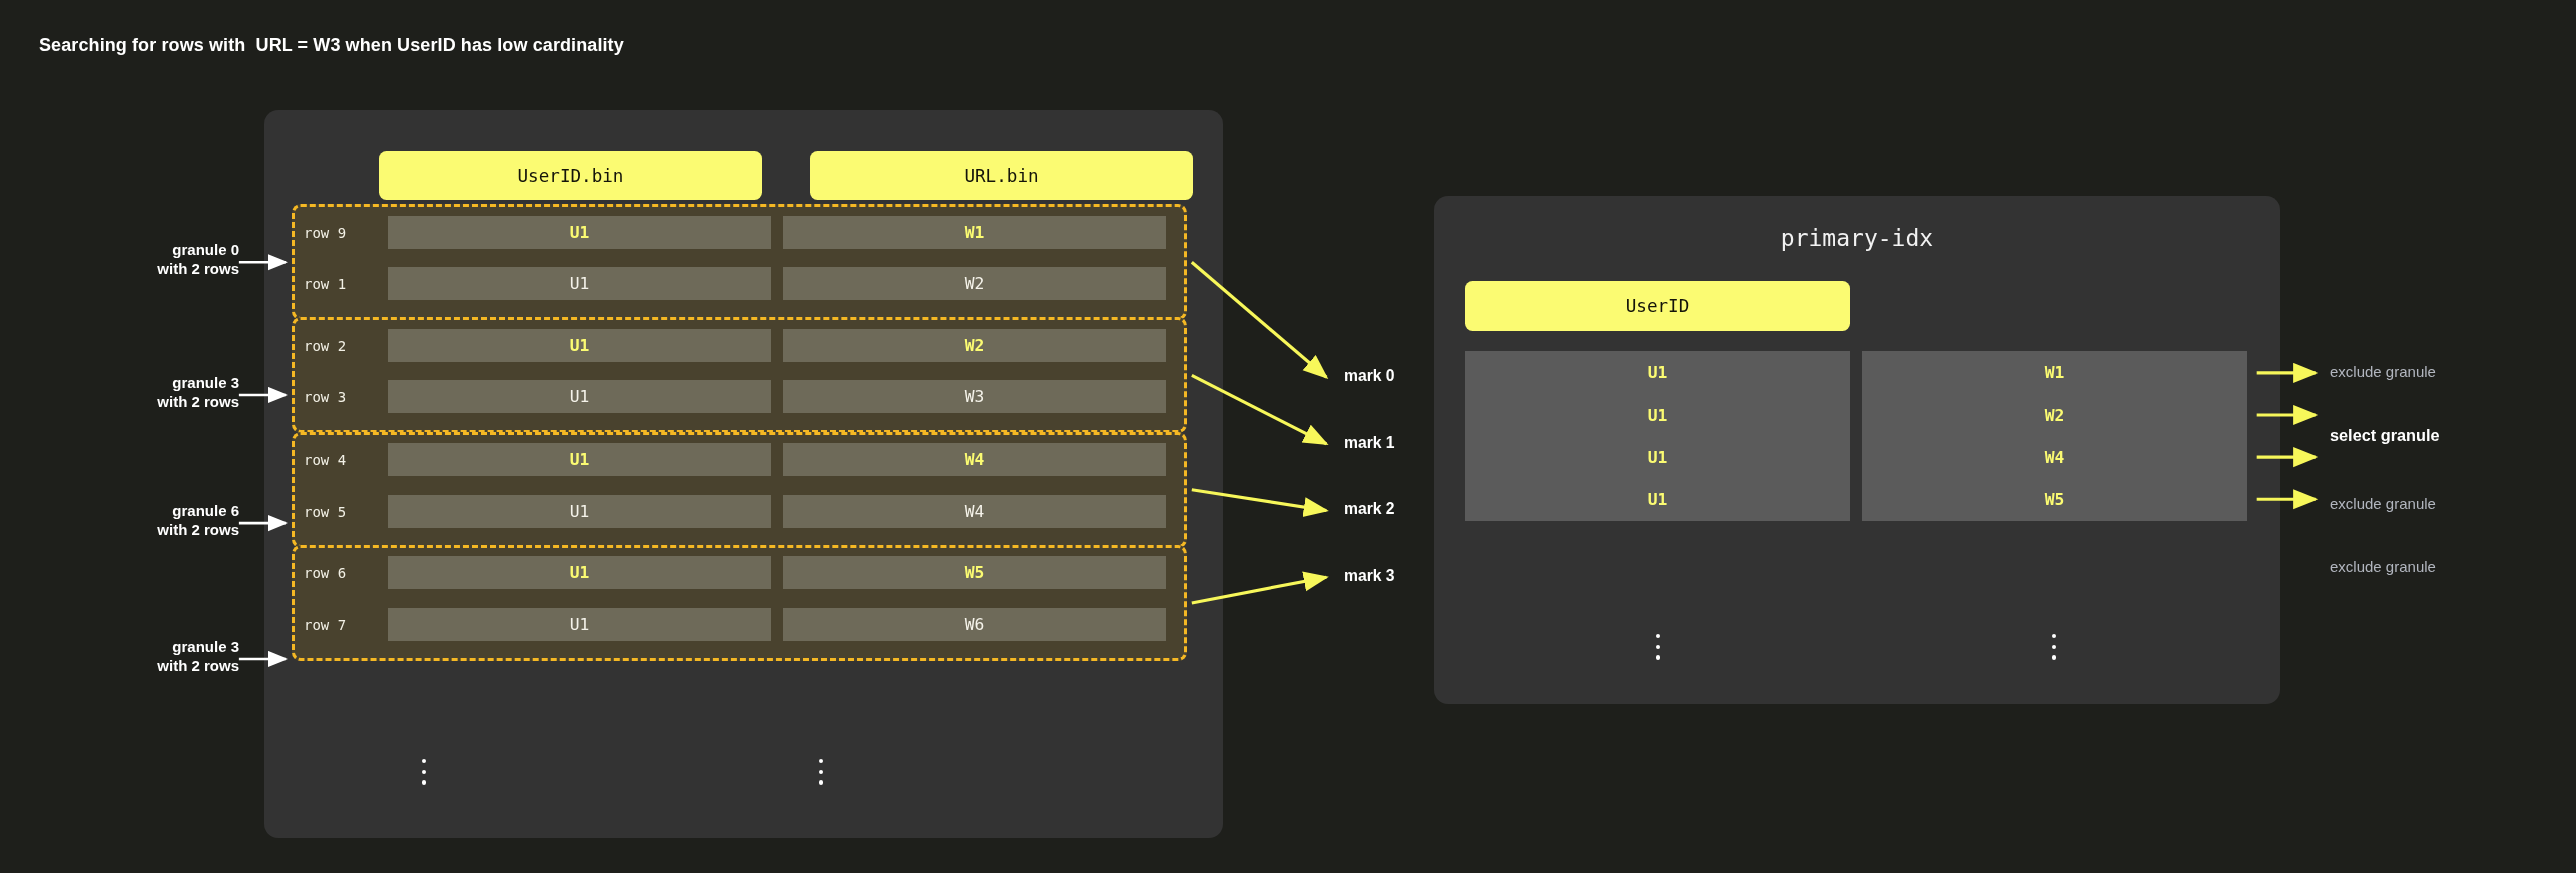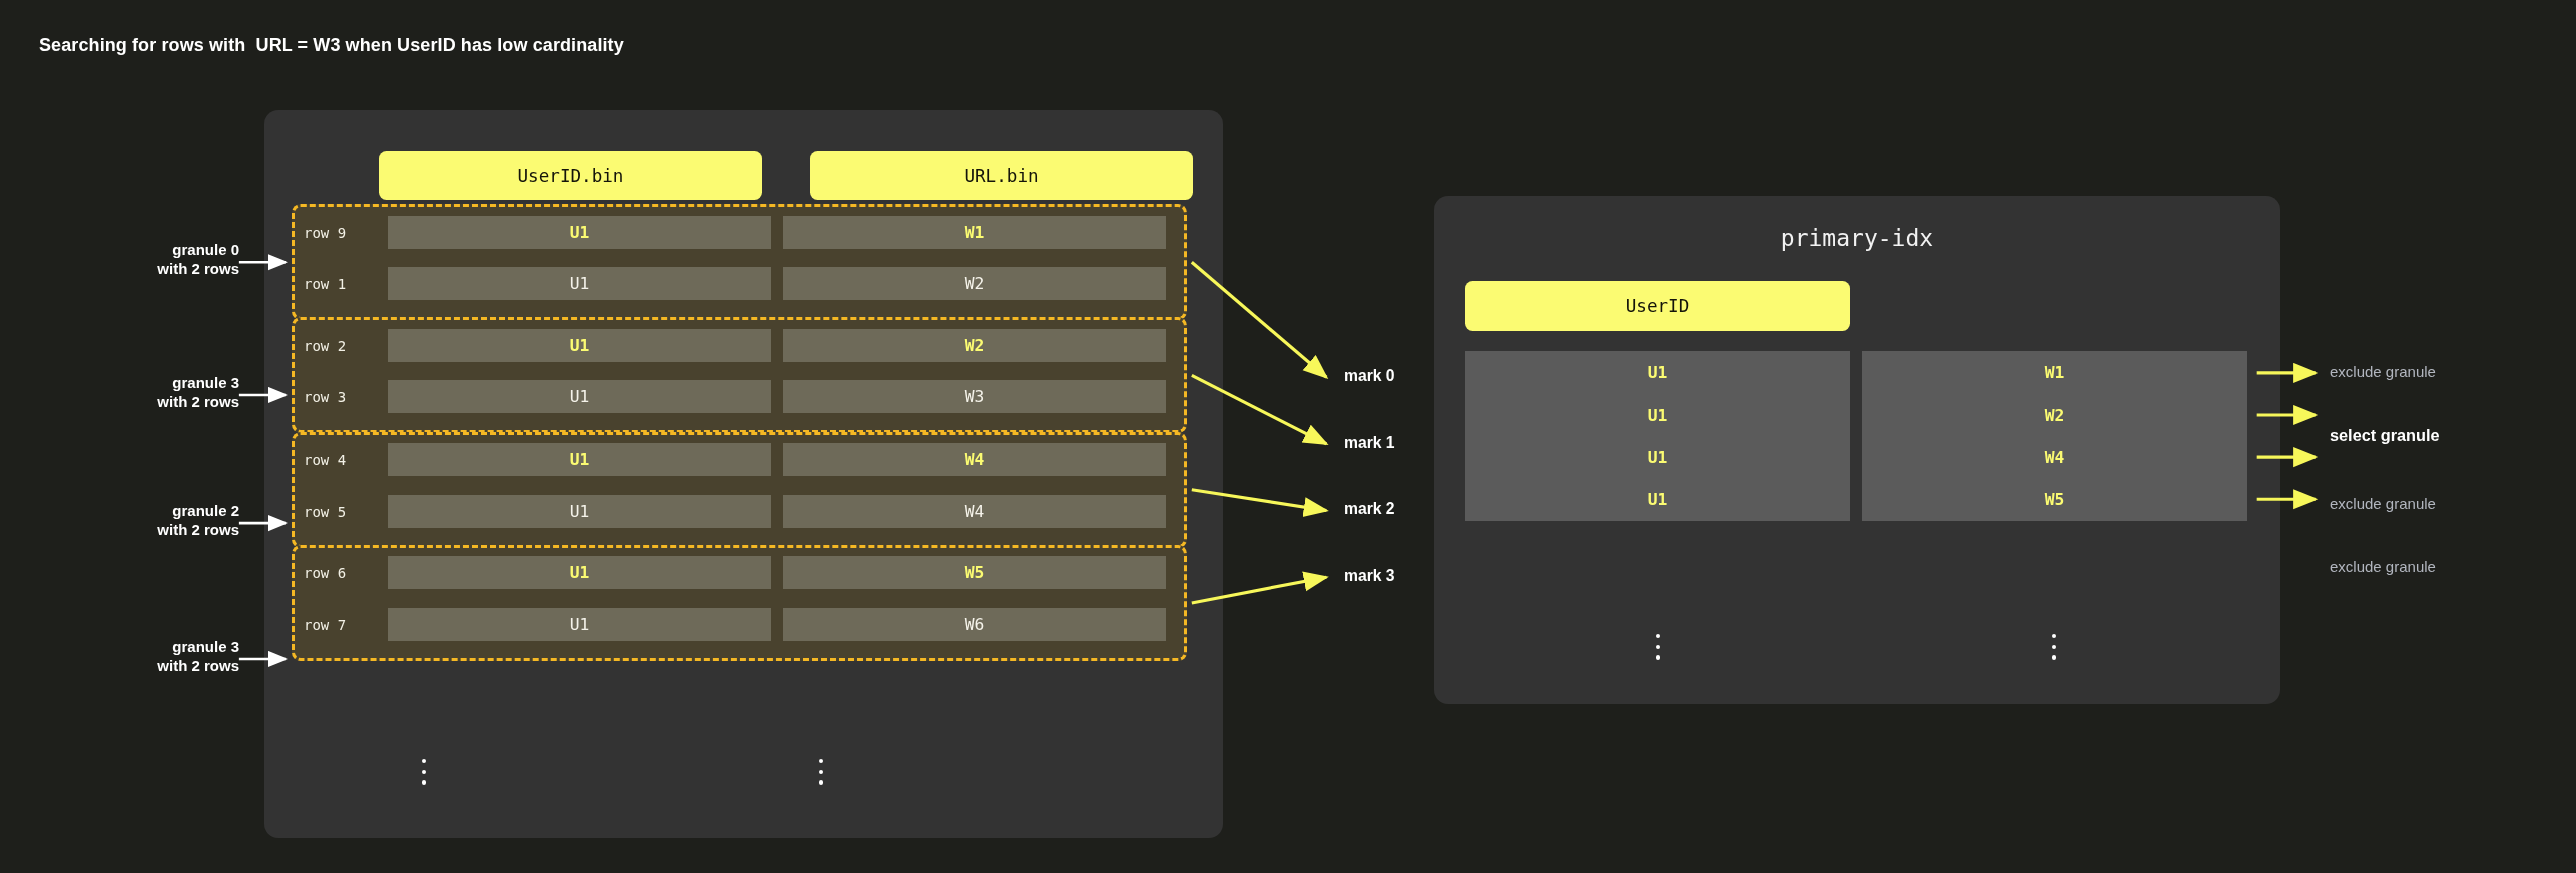--- a/index.html
+++ b/index.html
@@ -162,21 +162,21 @@
   <div id="granule-notes-layer">
       <div class="abs granule-note" style="left: 63px; top: 240px;">
         <div>granule 0</div>
         <div>with 2 rows</div>
       </div>
       <div class="abs granule-note" style="left: 63px; top: 373px;">
         <div>granule 3</div>
         <div>with 2 rows</div>
       </div>
       <div class="abs granule-note" style="left: 63px; top: 501px;">
-        <div>granule 2</div>
+        <div>granule 6</div>
         <div>with 2 rows</div>
       </div>
       <div class="abs granule-note" style="left: 63px; top: 637px;">
         <div>granule 3</div>
         <div>with 2 rows</div>
       </div>
     </div>
 
   <div id="marks-layer">
       <div class="abs mark-label" style="left: 1344px; top: 367px;">mark 0</div>

